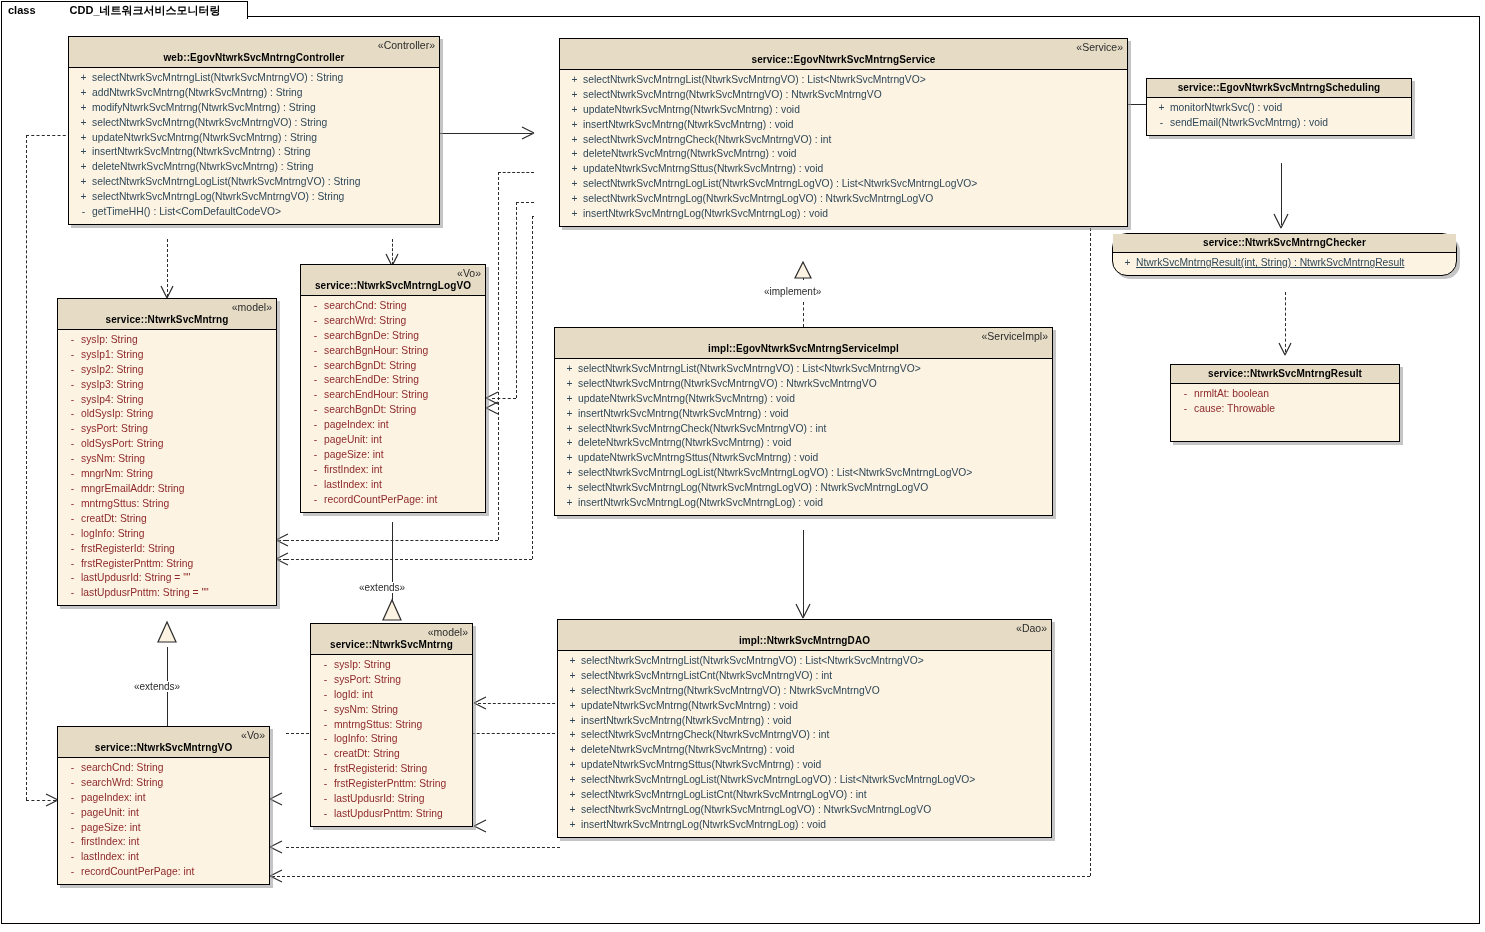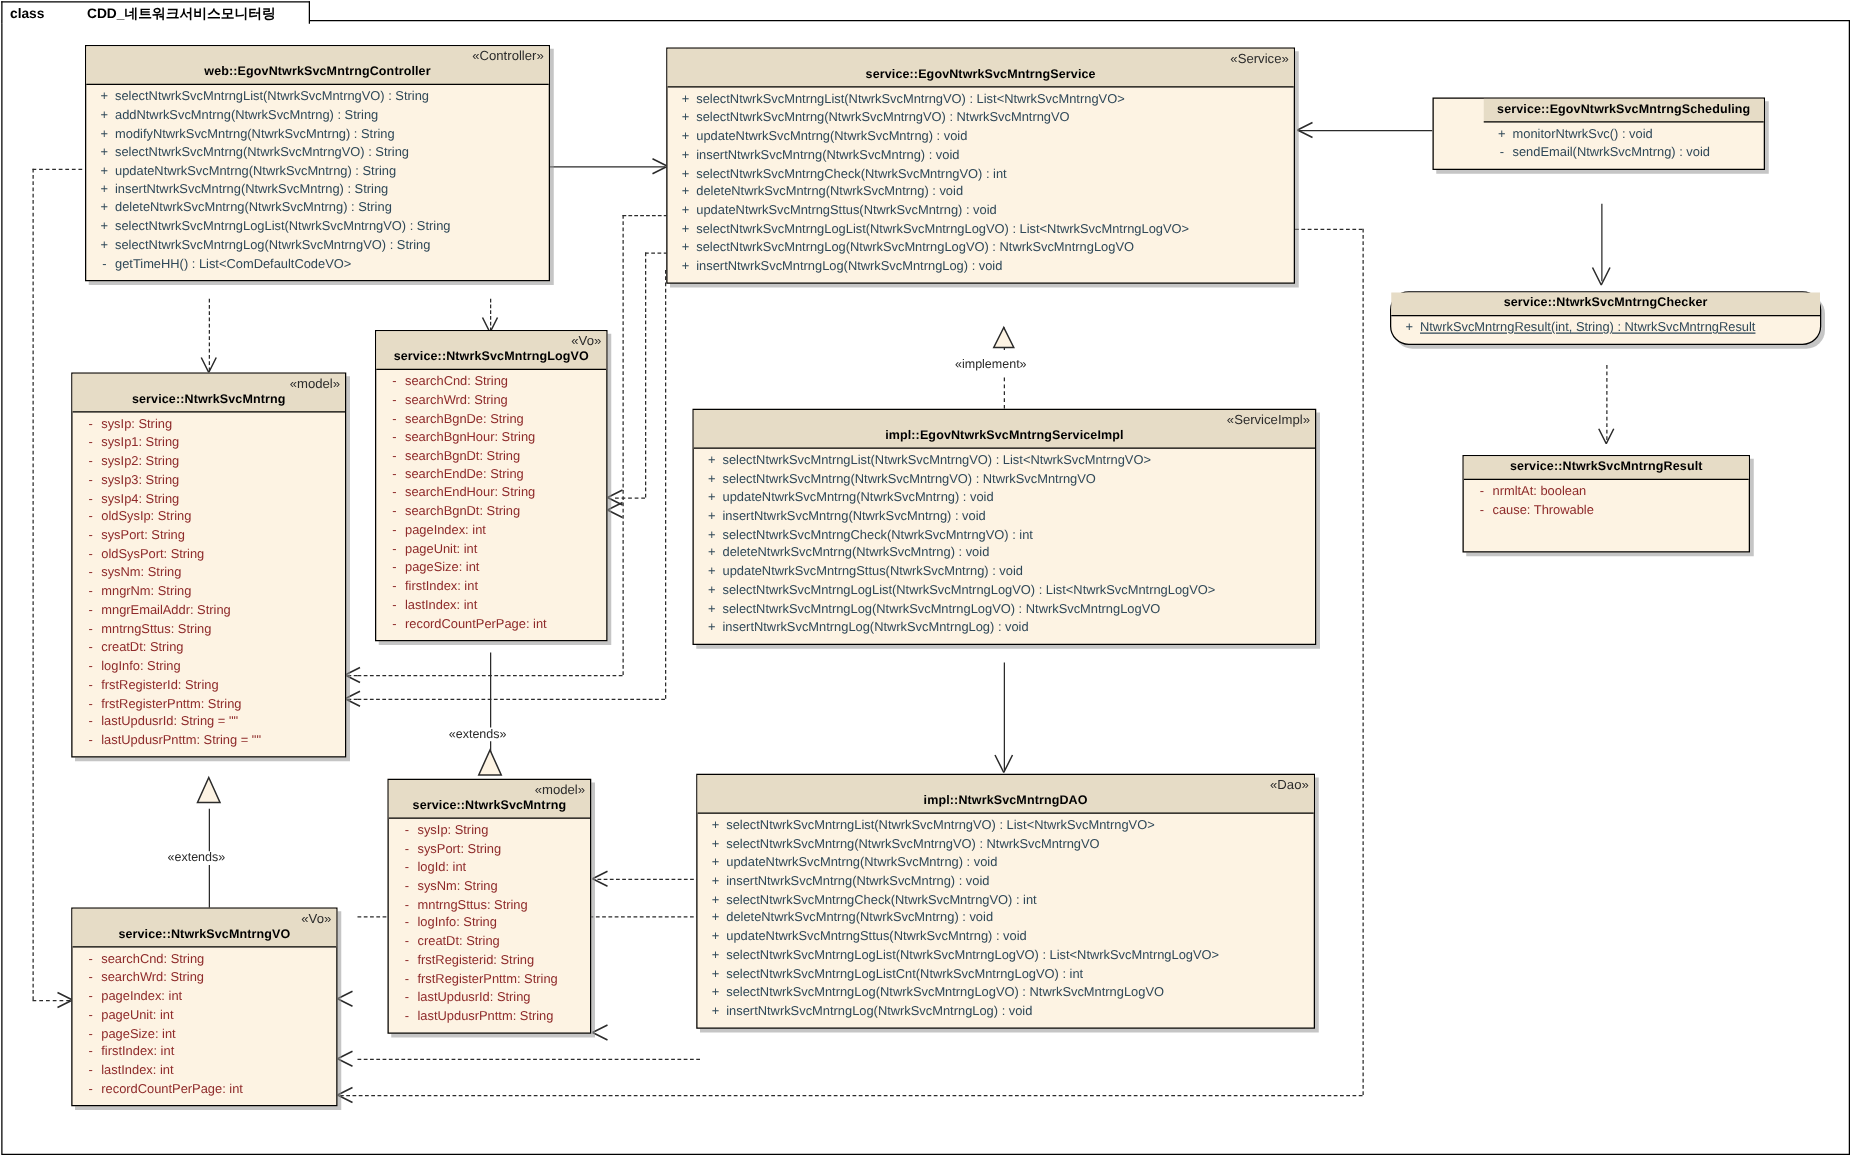--- a/index.html
+++ b/index.html
@@ -220,40 +220,40 @@
         <div class="row meth"><span class="vis">+</span><span class="txt">selectNtwrkSvcMntrng(NtwrkSvcMntrngVO) : String</span></div>
         <div class="row meth"><span class="vis">+</span><span class="txt">updateNtwrkSvcMntrng(NtwrkSvcMntrng) : String</span></div>
         <div class="row meth"><span class="vis">+</span><span class="txt">insertNtwrkSvcMntrng(NtwrkSvcMntrng) : String</span></div>
         <div class="row meth"><span class="vis">+</span><span class="txt">deleteNtwrkSvcMntrng(NtwrkSvcMntrng) : String</span></div>
         <div class="row meth"><span class="vis">+</span><span class="txt">selectNtwrkSvcMntrngLogList(NtwrkSvcMntrngVO) : String</span></div>
         <div class="row meth"><span class="vis">+</span><span class="txt">selectNtwrkSvcMntrngLog(NtwrkSvcMntrngVO) : String</span></div>
         <div class="row meth"><span class="vis">-</span><span class="txt">getTimeHH() : List&lt;ComDefaultCodeVO&gt;</span></div>
       </div>
   </div>
 
-  <div class="cls" style="left:533px;top:38px;width:503px;">
+  <div class="cls" style="left:559px;top:38px;width:569px;">
     <div class="hdr">
       <span class="stereo">«Service»</span>
       <span class="cname">service::EgovNtwrkSvcMntrngService</span>
     </div>
     <div class="body">
         <div class="row meth"><span class="vis">+</span><span class="txt">selectNtwrkSvcMntrngList(NtwrkSvcMntrngVO) : List&lt;NtwrkSvcMntrngVO&gt;</span></div>
         <div class="row meth"><span class="vis">+</span><span class="txt">selectNtwrkSvcMntrng(NtwrkSvcMntrngVO) : NtwrkSvcMntrngVO</span></div>
         <div class="row meth"><span class="vis">+</span><span class="txt">updateNtwrkSvcMntrng(NtwrkSvcMntrng) : void</span></div>
         <div class="row meth"><span class="vis">+</span><span class="txt">insertNtwrkSvcMntrng(NtwrkSvcMntrng) : void</span></div>
         <div class="row meth"><span class="vis">+</span><span class="txt">selectNtwrkSvcMntrngCheck(NtwrkSvcMntrngVO) : int</span></div>
         <div class="row meth"><span class="vis">+</span><span class="txt">deleteNtwrkSvcMntrng(NtwrkSvcMntrng) : void</span></div>
         <div class="row meth"><span class="vis">+</span><span class="txt">updateNtwrkSvcMntrngSttus(NtwrkSvcMntrng) : void</span></div>
         <div class="row meth"><span class="vis">+</span><span class="txt">selectNtwrkSvcMntrngLogList(NtwrkSvcMntrngLogVO) : List&lt;NtwrkSvcMntrngLogVO&gt;</span></div>
         <div class="row meth"><span class="vis">+</span><span class="txt">selectNtwrkSvcMntrngLog(NtwrkSvcMntrngLogVO) : NtwrkSvcMntrngLogVO</span></div>
         <div class="row meth"><span class="vis">+</span><span class="txt">insertNtwrkSvcMntrngLog(NtwrkSvcMntrngLog) : void</span></div>
       </div>
   </div>
 
-  <div class="cls" style="left:1146px;top:78px;width:266px;padding-left:40px;">
+  <div class="cls" style="left:1146px;top:78px;width:266px;">
     <div class="hdr">
       <span class="cname">service::EgovNtwrkSvcMntrngScheduling</span>
     </div>
     <div class="body">
         <div class="row meth"><span class="vis">+</span><span class="txt">monitorNtwrkSvc() : void</span></div>
         <div class="row meth"><span class="vis">-</span><span class="txt">sendEmail(NtwrkSvcMntrng) : void</span></div>
       </div>
   </div>
 
   <div class="cls" style="left:1112px;top:233px;width:345px;border-radius:15px;">
@@ -344,20 +344,21 @@
       </div>
   </div>
 
   <div class="cls" style="left:557px;top:619px;width:495px;">
     <div class="hdr">
       <span class="stereo">«Dao»</span>
       <span class="cname">impl::NtwrkSvcMntrngDAO</span>
     </div>
     <div class="body">
         <div class="row meth"><span class="vis">+</span><span class="txt">selectNtwrkSvcMntrngList(NtwrkSvcMntrngVO) : List&lt;NtwrkSvcMntrngVO&gt;</span></div>
+        <div class="row meth"><span class="vis">+</span><span class="txt">selectNtwrkSvcMntrngListCnt(NtwrkSvcMntrngVO) : int</span></div>
         <div class="row meth"><span class="vis">+</span><span class="txt">selectNtwrkSvcMntrng(NtwrkSvcMntrngVO) : NtwrkSvcMntrngVO</span></div>
         <div class="row meth"><span class="vis">+</span><span class="txt">updateNtwrkSvcMntrng(NtwrkSvcMntrng) : void</span></div>
         <div class="row meth"><span class="vis">+</span><span class="txt">insertNtwrkSvcMntrng(NtwrkSvcMntrng) : void</span></div>
         <div class="row meth"><span class="vis">+</span><span class="txt">selectNtwrkSvcMntrngCheck(NtwrkSvcMntrngVO) : int</span></div>
         <div class="row meth"><span class="vis">+</span><span class="txt">deleteNtwrkSvcMntrng(NtwrkSvcMntrng) : void</span></div>
         <div class="row meth"><span class="vis">+</span><span class="txt">updateNtwrkSvcMntrngSttus(NtwrkSvcMntrng) : void</span></div>
         <div class="row meth"><span class="vis">+</span><span class="txt">selectNtwrkSvcMntrngLogList(NtwrkSvcMntrngLogVO) : List&lt;NtwrkSvcMntrngLogVO&gt;</span></div>
         <div class="row meth"><span class="vis">+</span><span class="txt">selectNtwrkSvcMntrngLogListCnt(NtwrkSvcMntrngLogVO) : int</span></div>
         <div class="row meth"><span class="vis">+</span><span class="txt">selectNtwrkSvcMntrngLog(NtwrkSvcMntrngLogVO) : NtwrkSvcMntrngLogVO</span></div>
         <div class="row meth"><span class="vis">+</span><span class="txt">insertNtwrkSvcMntrngLog(NtwrkSvcMntrngLog) : void</span></div>

